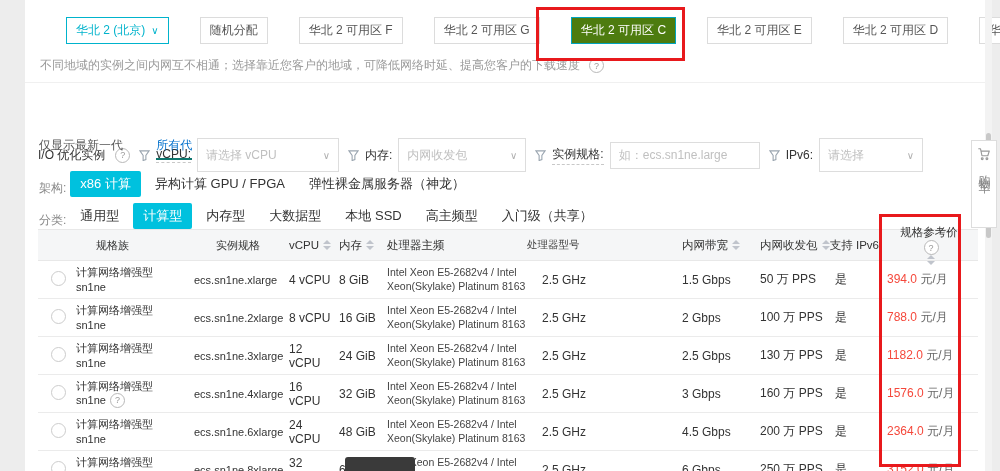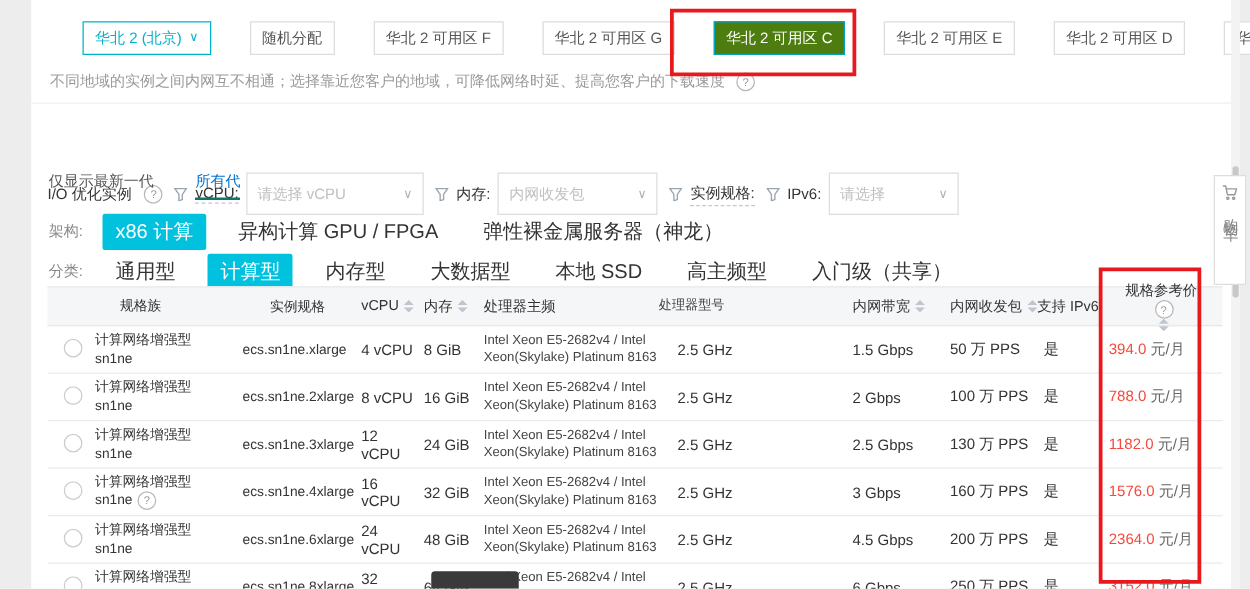--- a/index.html
+++ b/index.html
@@ -50,23 +50,23 @@
   }
   .ftext::placeholder{color:#c0c0c0;}
   .funnel{flex:0 0 auto;}
 
   
   .gen-tabs{position:absolute;left:14px;top:137px;font-size:12px;}
   .gtab{color:#555;margin-right:30px;padding-bottom:6px;cursor:pointer;}
   .gtab.active{color:#0070cc;border-bottom:2px solid #0f766e;}
 
   
-  .row-line{position:absolute;left:14px;display:flex;align-items:center;gap:16px;font-size:12px;}
+  .row-line{position:absolute;left:14px;display:flex;align-items:flex-end;gap:4px;font-size:12px;}
   .rlabel{color:#888;}
-  .chip{display:inline-block;padding:4px 10px;font-size:16px;color:#333;cursor:pointer;border-radius:2px;white-space:nowrap;}
+  .chip{display:inline-block;padding:4px 10px;font-size:13px;color:#333;cursor:pointer;border-radius:2px;white-space:nowrap;}
   .chip.sel{background:#00c1de;color:#fff;}
 
   
   .tablewrap{position:absolute;left:13px;top:229px;width:940px;}
   .thead{
     display:flex;align-items:center;height:30px;background:#f5f6f7;
     border-top:1px solid #e8e8e8;border-bottom:1px solid #e8e8e8;
     font-size:11.5px;color:#333;
   }
   .trow{display:flex;align-items:center;height:37px;border-bottom:1px solid #ebebeb;font-size:12px;color:#333;}
@@ -170,20 +170,21 @@
         <span>内网收发包</span>
         <span class="caret">∨</span>
       </span>
     </span>
 
     <span class="fgroup">
       <svg class="funnel" width="11" height="11" viewBox="0 0 12 12">
           <path d="M1 1h10L7.5 6v4.5l-3 1V6z" fill="none" stroke="#9aa5b0" stroke-width="1.2"></path>
         </svg>
       <span class="flabel dashed">实例规格:</span>
+      <input class="ftext" style="width: 150px;" placeholder="如：ecs.sn1ne.large">
     </span>
 
     <span class="fgroup">
       <svg class="funnel" width="11" height="11" viewBox="0 0 12 12">
           <path d="M1 1h10L7.5 6v4.5l-3 1V6z" fill="none" stroke="#9aa5b0" stroke-width="1.2"></path>
         </svg>
       <span class="flabel">IPv6:</span>
       <span class="fsel" style="width:104px;">
         <span>请选择</span>
         <span class="caret">∨</span>

